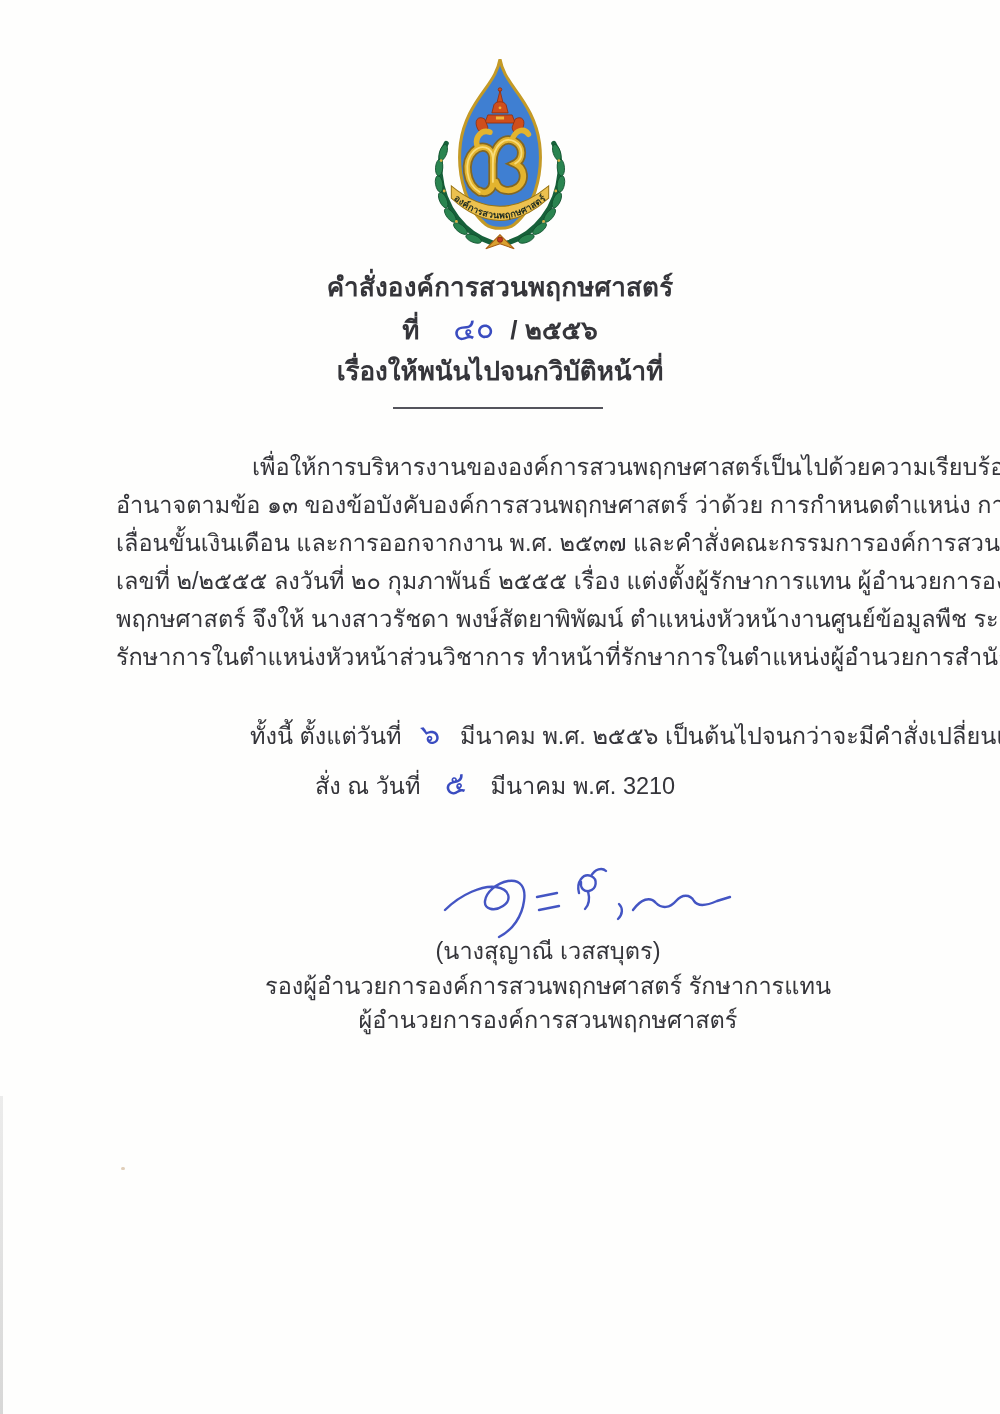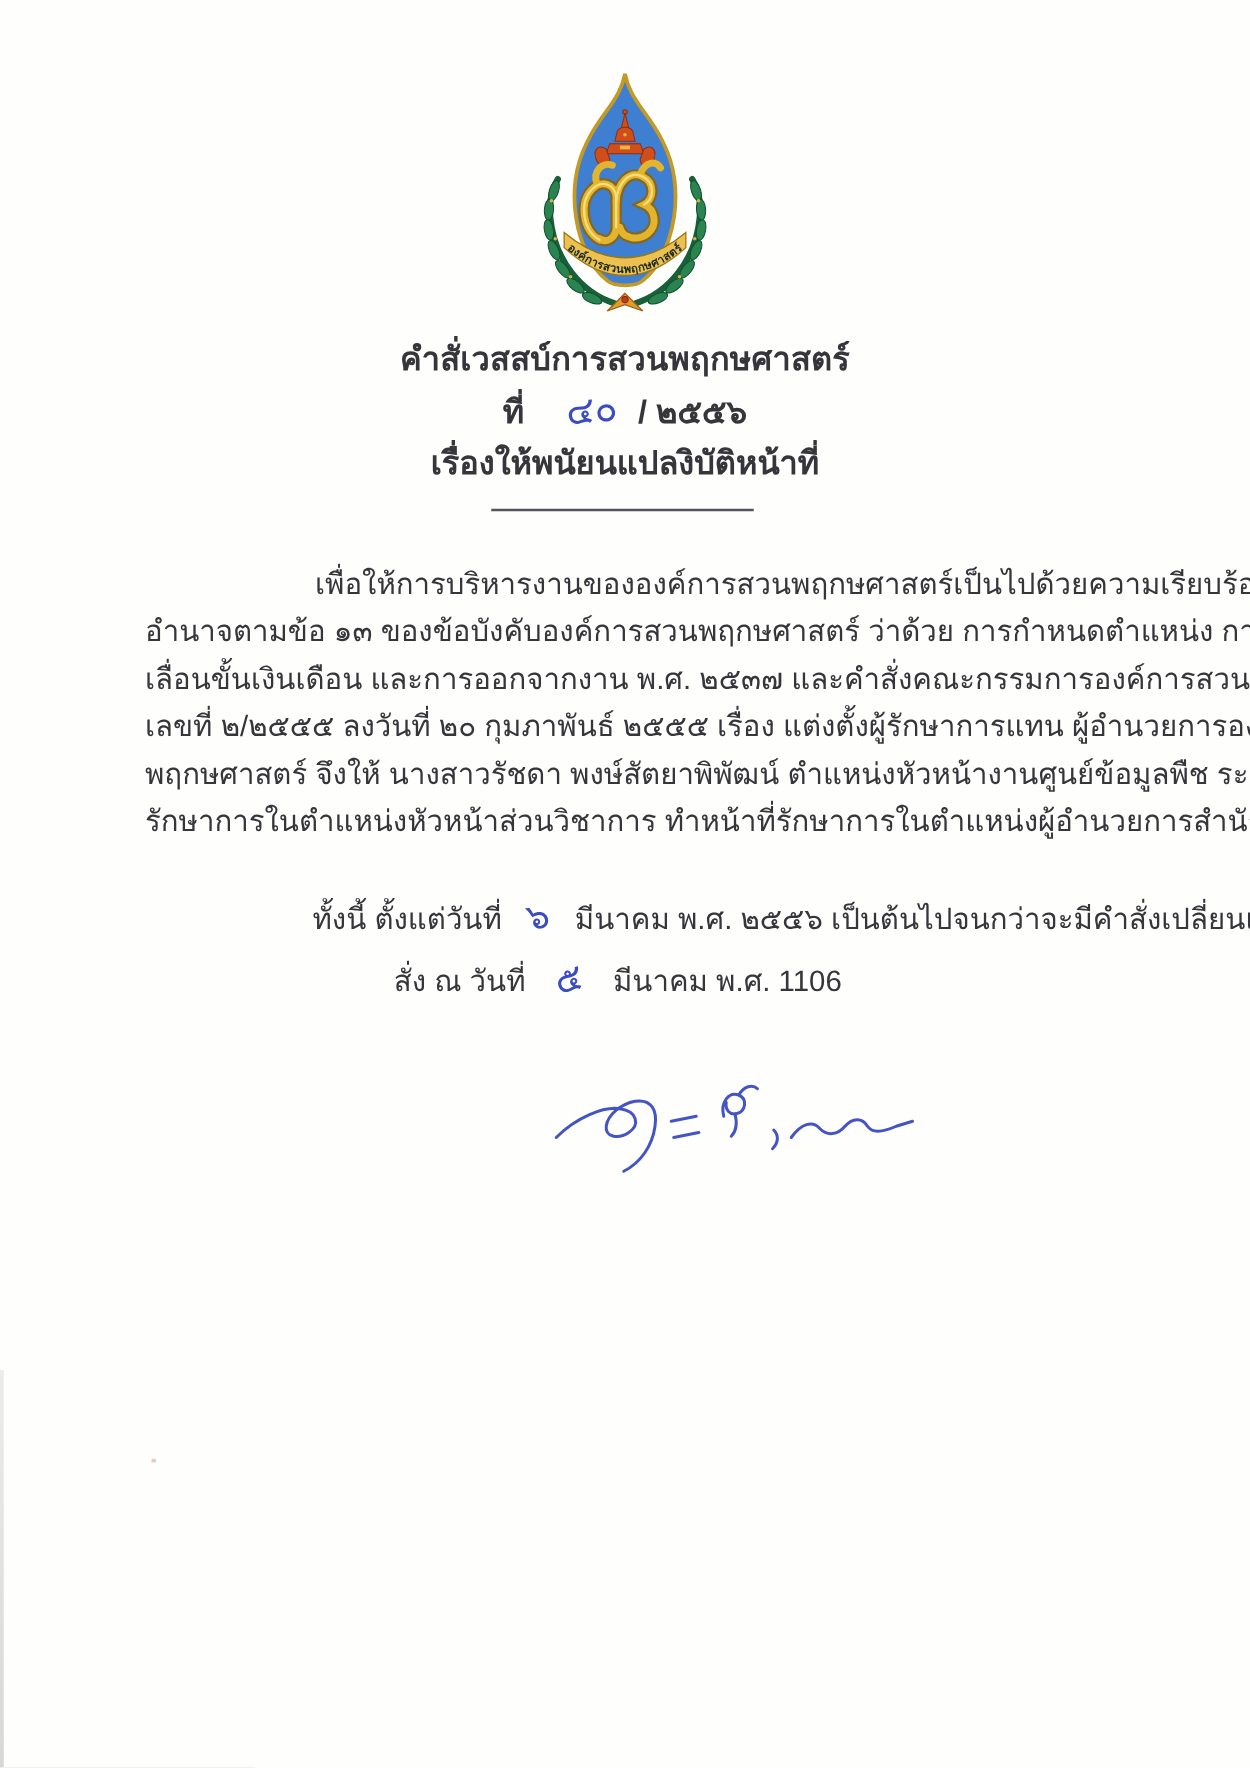--- a/index.html
+++ b/index.html
@@ -122,56 +122,63 @@
       </g>
     </g>
 
     <g>
       <path d="M70,176 L56,190 L70,185 L84,190 Z" fill="#d9a02e" stroke="#a65c12" stroke-width="1"></path>
       <circle cx="70" cy="181" r="2.6" fill="#c3391f" stroke="#7e1f0e" stroke-width="0.7"></circle>
     </g>
   </svg>
 
   <div class="title-block">
-    <div class="title-line">คำสั่เวสสบ์การสวนพฤกษศาสตร์</div>
+    <div class="title-line">คำสั่งองค์การสวนพฤกษศาสตร์</div>
     <div class="num-line">
       <span class="num-label">ที่</span><span class="hand hand-num">๔๐</span><span class="num-year">/ ๒๕๕๖</span>
     </div>
     <div class="subject-line">
-      <span class="subject-label">เรื่อง</span><span>ให้พนัยนแปลงิบัติหน้าที่</span>
+      <span class="subject-label">เรื่อง</span><span>ให้พนันไปจนกวิบัติหน้าที่</span>
     </div>
   </div>
   <div class="sep"></div>
 
   <div class="body-block">
     <div class="body-line indent">เพื่อให้การบริหารงานขององค์การสวนพฤกษศาสตร์เป็นไปด้วยความเรียบร้อย อาศัย</div>
     <div class="body-line">อำนาจตามข้อ ๑๓ ของข้อบังคับองค์การสวนพฤกษศาสตร์ ว่าด้วย การกำหนดตำแหน่ง การบรรจุแต่งตั้ง</div>
     <div class="body-line">เลื่อนขั้นเงินเดือน และการออกจากงาน พ.ศ. ๒๕๓๗ และคำสั่งคณะกรรมการองค์การสวนพฤกษศาสตร์</div>
     <div class="body-line">เลขที่ ๒/๒๕๕๕ ลงวันที่ ๒๐ กุมภาพันธ์ ๒๕๕๕ เรื่อง แต่งตั้งผู้รักษาการแทน ผู้อำนวยการองค์การสวน-</div>
     <div class="body-line">พฤกษศาสตร์ จึงให้ นางสาวรัชดา  พงษ์สัตยาพิพัฒน์ ตำแหน่งหัวหน้างานศูนย์ข้อมูลพืช ระดับ ๖</div>
     <div class="body-line">รักษาการในตำแหน่งหัวหน้าส่วนวิชาการ ทำหน้าที่รักษาการในตำแหน่งผู้อำนวยการสำนักวิจัยและพัฒนา</div>
   </div>
 
   <div class="effective-line">
     <span>ทั้งนี้ ตั้งแต่วันที่</span><span class="hand hand-day">๖</span><span>มีนาคม  พ.ศ.  ๒๕๕๖  เป็นต้นไปจนกว่าจะมีคำสั่งเปลี่ยนแปลง</span>
   </div>
 
   <div class="issued-line">
-    <span>สั่ง ณ วันที่</span><span class="hand hand-day2">๕</span><span>มีนาคม  พ.ศ. 1106</span>
+    <span>สั่ง ณ วันที่</span><span class="hand hand-day2">๕</span><span>มีนาคม  พ.ศ. 3210</span>
   </div>
 
   <svg class="signature-svg" width="300" height="80" viewBox="0 0 300 80" xmlns="http://www.w3.org/2000/svg">
     <g fill="none" stroke="#3a4cc0" stroke-width="2.4" stroke-linecap="round" opacity="0.95">
       <path d="M12,50 C28,34 50,25 63,27 C77,29 79,40 70,46 C61,52 51,49 52,41 C53,32 64,23 75,21 C88,19 93,28 91,41 C89,56 80,70 66,77"></path>
       <path d="M104,37 L124,33"></path>
       <path d="M106,50 L126,46"></path>
       <path d="M146,33 C143,22 150,13 158,16 C165,19 164,29 156,31 C151,32 147,28 148,22"></path>
       <path d="M158,16 C162,9 169,7 173,11"></path>
       <path d="M155,31 C157,39 156,45 152,49"></path>
       <path d="M186,44 C190,48 190,54 185,59"></path>
       <path d="M200,50 C208,39 217,36 223,43 C229,49 237,48 243,41 C249,34 257,34 261,41 C265,47 275,45 284,41 L297,37"></path>
     </g>
   </svg>
 
+  <div class="sign-block">
+    <div class="sign-inner">
+      <div class="sign-name">(นางสุญาณี  เวสสบุตร)</div>
+      <div class="sign-title">รองผู้อำนวยการองค์การสวนพฤกษศาสตร์ รักษาการแทน</div>
+      <div class="sign-title">ผู้อำนวยการองค์การสวนพฤกษศาสตร์</div>
+    </div>
+  </div>
 
   <div class="scan-edge"></div>
   <div class="scan-speck"></div>
 </div>
 
 </body></html>

